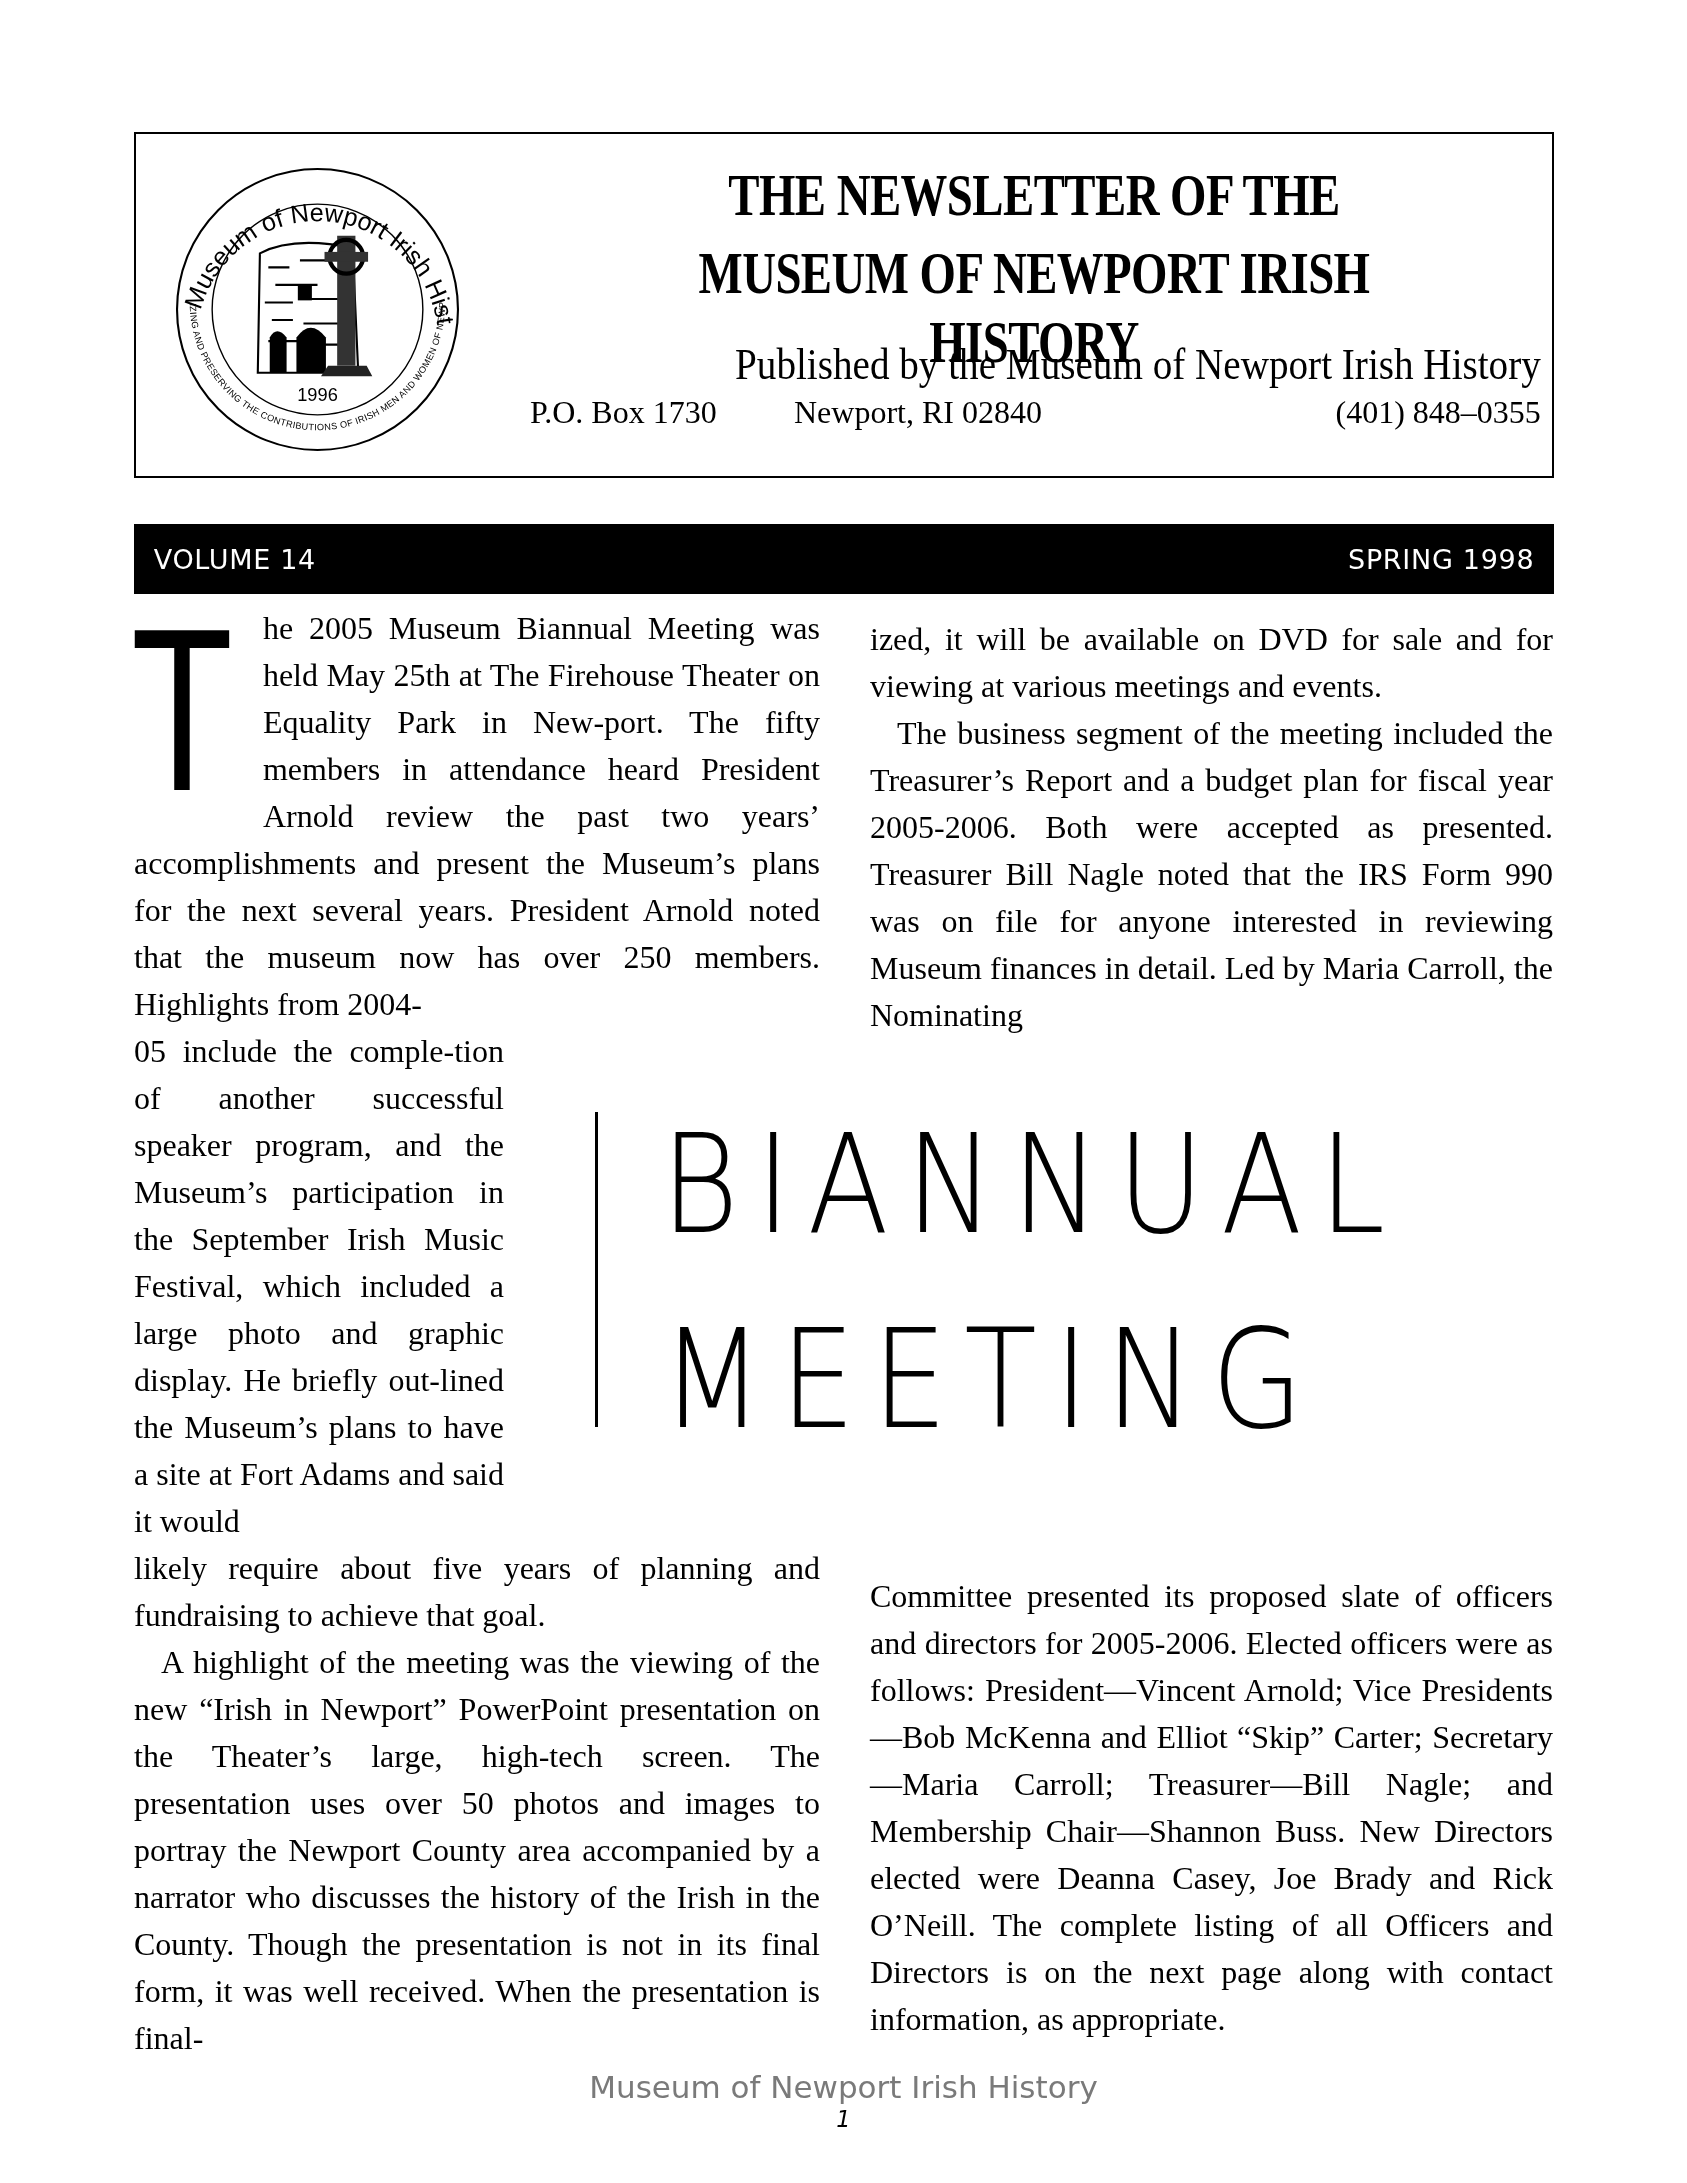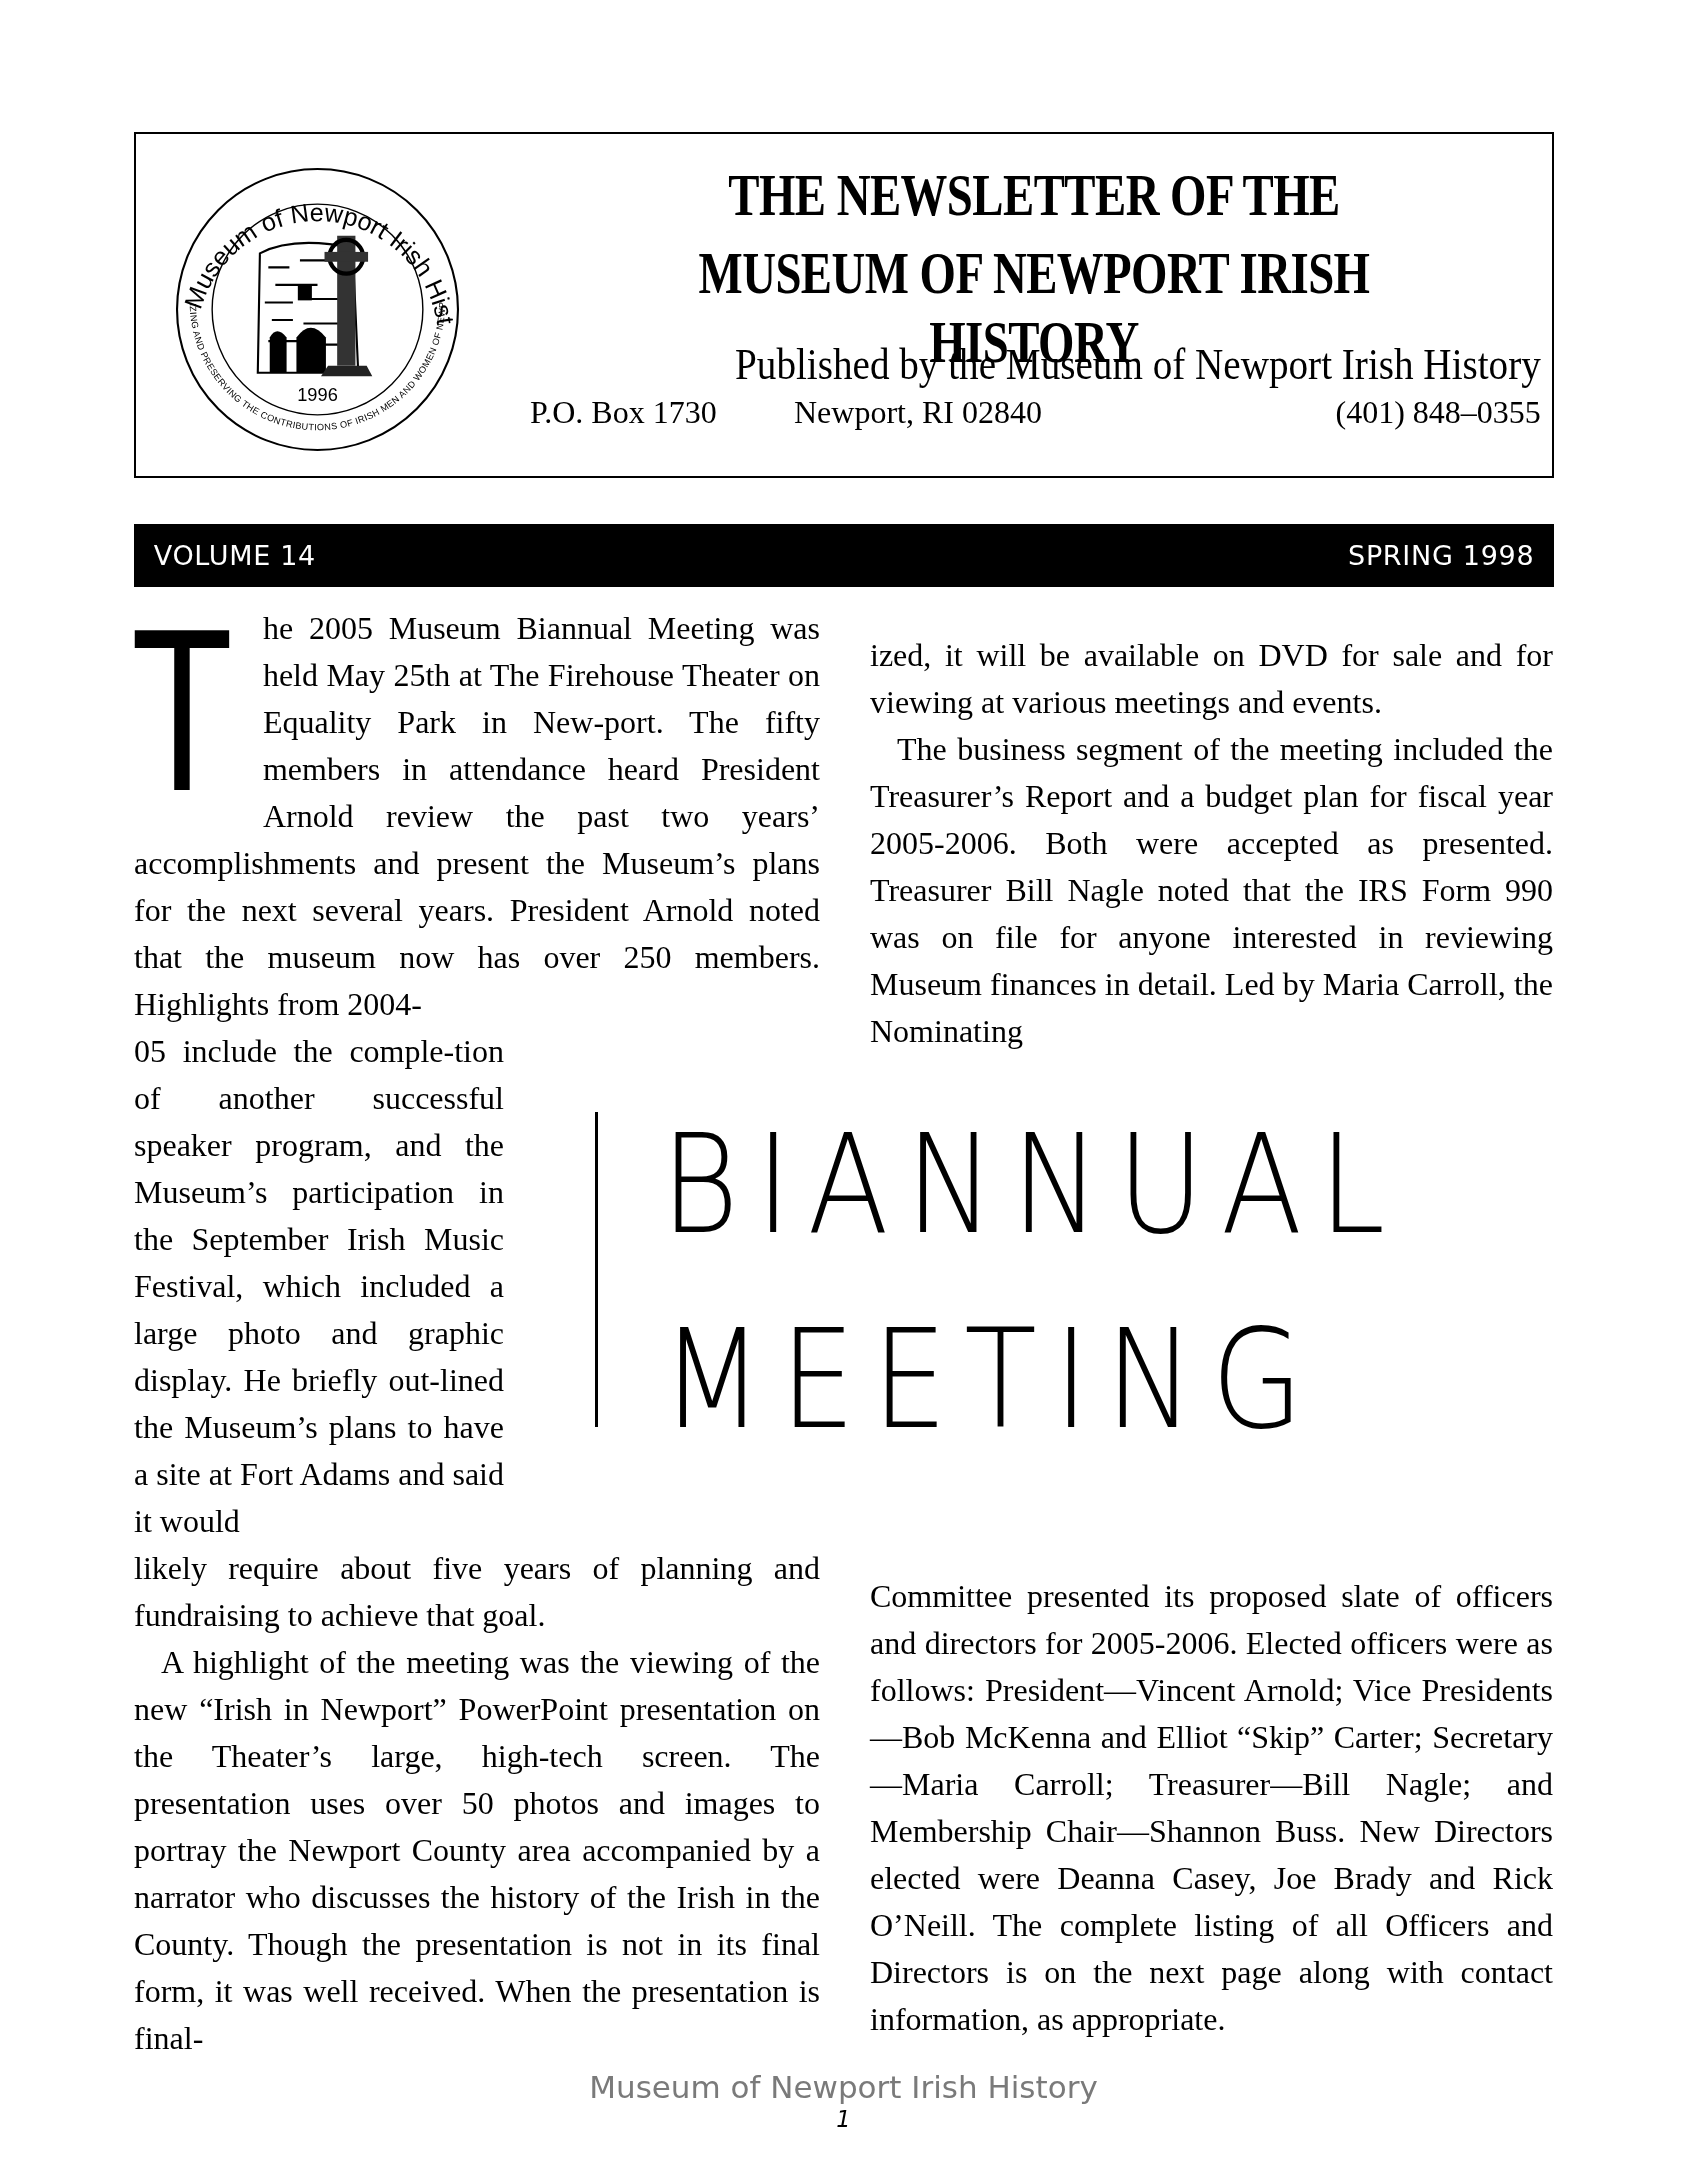--- a/index.html
+++ b/index.html
@@ -18,35 +18,35 @@
     font-family: "Liberation Serif", serif; white-space: nowrap; text-align: right;
     transform: scaleX(0.87); transform-origin: right; }
   #contact-row { position: absolute; left: 394px; right: 11.2px; top: 260px; height: 42px;
     font-family: "Liberation Serif", serif; font-size: 32px; }
   #contact-row span { position: absolute; top: 0; white-space: nowrap; }
   #po-box { left: 0; }
   #city { left: 264px; }
   #phone { right: 0; }
 
   
-  #volume-bar { position: absolute; left: 134px; top: 524px; width: 1420px; height: 63px;
+  #volume-bar { position: absolute; left: 134px; top: 524px; width: 1420px; height: 70px;
     background: #000; color: #fff; font-family: "DejaVu Sans", sans-serif; font-size: 27px;
     box-sizing: border-box; padding: 0 19.7px; display: flex; align-items: center;
     justify-content: space-between; letter-spacing: 0.7px; }
 
   
   .body-text { font-family: "Liberation Serif", serif; font-size: 32px; line-height: 47px;
     text-align: justify; position: absolute; }
   #col-left-top { left: 134px; top: 605px; width: 686px; }
   #dropcap { float: left; font-family: "Liberation Sans", sans-serif; font-size: 232px;
     line-height: 183px; height: 211px; margin: 12.7px 19.7px 0 -2.8px; font-weight: normal;
     transform: scaleX(0.72); transform-origin: left top; width: 112px; }
   #col-left-narrow { left: 134px; top: 1028px; width: 370px; font-size: 32px; }
   #col-left-bottom { left: 134px; top: 1545px; width: 686px; }
-  #col-right-top { left: 870px; top: 632px; width: 683px; }
+  #col-right-top { left: 870px; top: 616px; width: 683px; }
   #col-right-bottom { left: 870px; top: 1545px; width: 683px; margin-top: 28px; }
   .indent { text-indent: 27px; }
   p { margin: 0; }
 
   
   #headline-rule { position: absolute; left: 595px; top: 1112px; width: 2.8px; height: 315px; background: #000; }
   #headline-1, #headline-2 { position: absolute; left: 661px; font-family: "DejaVu Sans", sans-serif;
     font-weight: 200; letter-spacing: 19.7px; color: #000; white-space: nowrap;
     transform-origin: left top; }
   #headline-1 { top: 1104px; font-size: 138px; transform: scaleX(0.86); -webkit-text-stroke: 0px; font-weight: lighter; }

